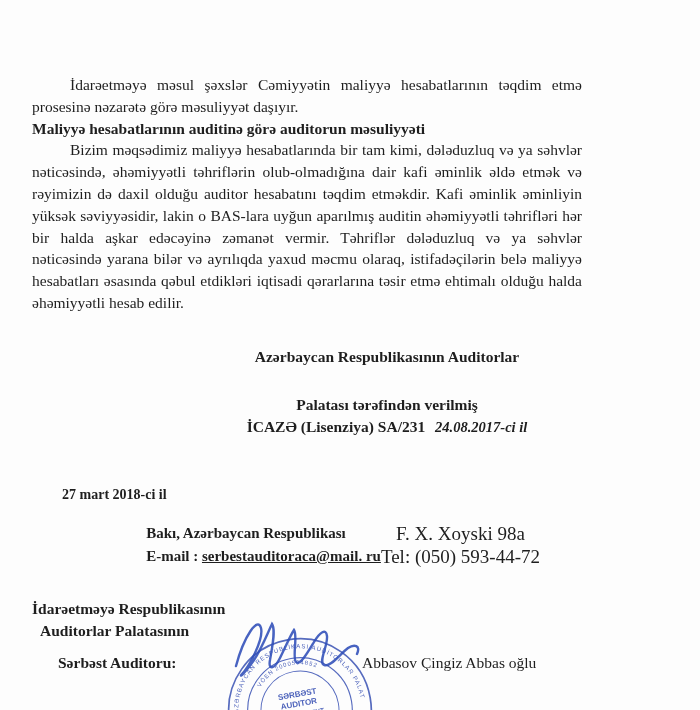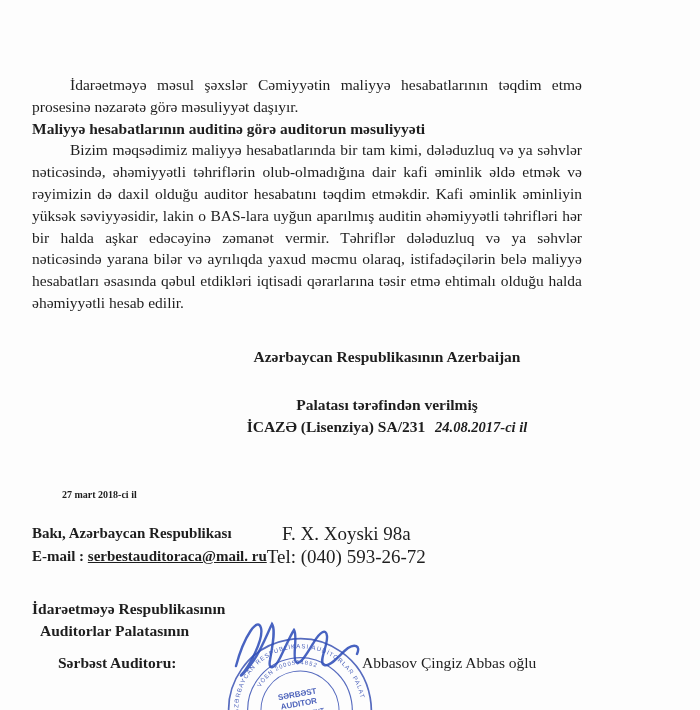--- a/index.html
+++ b/index.html
@@ -41,27 +41,27 @@
   .license .l2 { margin-top: 26px; }
   .lic-date {
     font-style: italic;
     font-size: 14.5px;
     font-weight: bold;
     margin-left: 6px;
   }
   .date-line {
     margin: 46px 0 0 30px;
     font-weight: bold;
-    font-size: 10px;
+    font-size: 14px;
     line-height: 22px;
   }
   .contact {
     margin-top: 16px;
     display: flex;
-    justify-content: flex-start;
+    justify-content: flex-end;
     align-items: flex-start;
   }
   .contact-left {
     font-weight: bold;
     font-size: 15px;
     line-height: 23px;
   }
   .contact-right {
     text-align: center;
     font-size: 19px;
@@ -107,41 +107,41 @@
 
 <div class="page">
 
   <p class="body-text first-indent">İdarəetməyə məsul şəxslər Cəmiyyətin maliyyə hesabatlarının təqdim etmə prosesinə nəzarətə görə məsuliyyət daşıyır.</p>
 
   <p class="heading">Maliyyə hesabatlarının auditinə görə auditorun məsuliyyəti</p>
 
   <p class="body-text first-indent">Bizim məqsədimiz  maliyyə hesabatlarında bir tam kimi, dələduzluq və ya səhvlər nəticəsində, əhəmiyyətli təhriflərin olub-olmadığına dair kafi əminlik əldə etmək və rəyimizin də daxil olduğu auditor hesabatını təqdim etməkdir. Kafi əminlik əminliyin yüksək səviyyəsidir, lakin o  BAS-lara uyğun aparılmış auditin əhəmiyyətli təhrifləri hər bir halda aşkar edəcəyinə  zəmanət vermir. Təhriflər dələduzluq və ya səhvlər nəticəsində yarana bilər və ayrılıqda yaxud məcmu olaraq, istifadəçilərin belə maliyyə hesabatları əsasında qəbul etdikləri iqtisadi qərarlarına  təsir etmə ehtimalı olduğu halda əhəmiyyətli hesab edilir.</p>
 
   <div class="license">
-    <div class="l1">Azərbaycan Respublikasının Azerbaijan</div>
+    <div class="l1">Azərbaycan Respublikasının Auditorlar</div>
     <div class="l2">Palatası tərəfindən verilmiş</div>
     <div class="l3">
       <span>İCAZƏ (Lisenziya) SA/231</span>
       <span class="lic-date">24.08.2017-ci il</span>
     </div>
   </div>
 
   <div class="date-line">27 mart 2018-ci il</div>
 
   <div class="contact">
     <div class="contact-left">
       <div>Bakı, Azərbaycan Respublikası</div>
       <div>
         <span>E-mail :</span>
         <span class="email-u">serbestauditoraca@mail. ru</span>
       </div>
     </div>
     <div class="contact-right">
       <div>F. X. Xoyski 98a</div>
-      <div>Tel: (040) 593-26-72</div>
+      <div>Tel: (050) 593-44-72</div>
     </div>
   </div>
 
   <div class="sig-area">
     <div class="sig-left">
       <div>İdarəetməyə Respublikasının</div>
       <div class="sig-l2">Auditorlar Palatasının</div>
       <div class="sig-l3">Sərbəst Auditoru:</div>
     </div>
 

